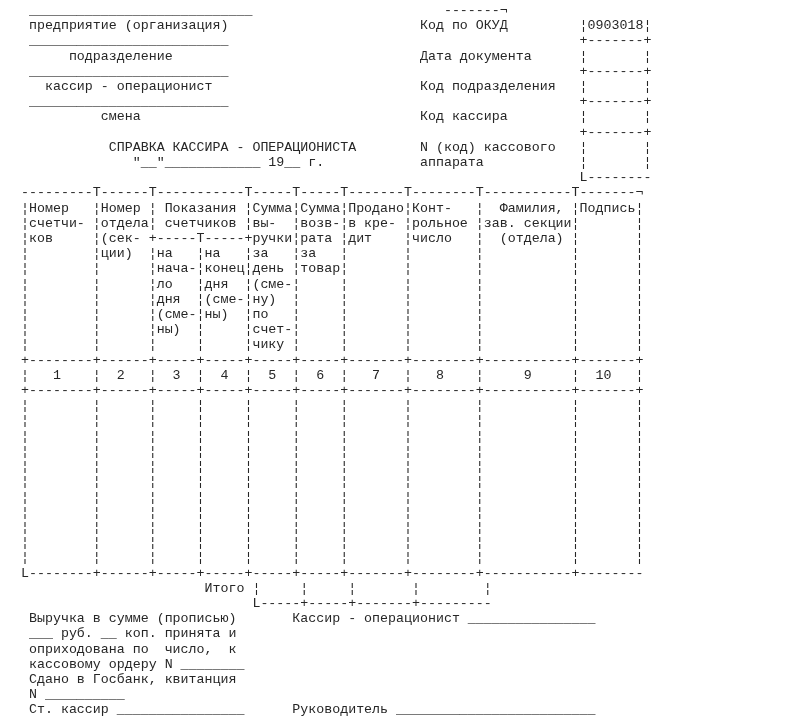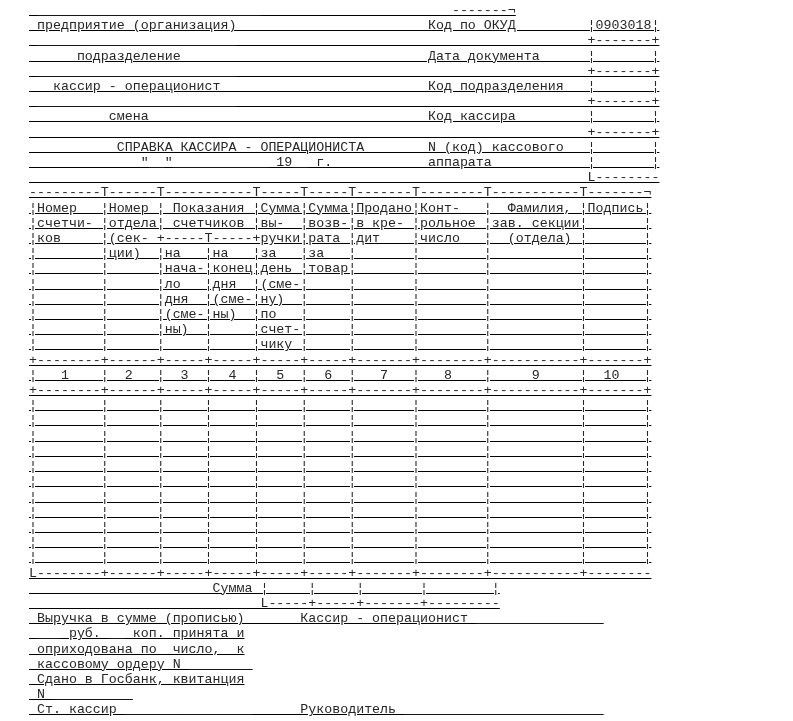--- a/index.html
+++ b/index.html
@@ -6,22 +6,21 @@
     margin: 0;
     padding: 0;
     background: #ffffff;
   }
   body {
     width: 793px;
     height: 721px;
     overflow: hidden;
   }
   .doc {
-    padding: 3px 0 0 29px;
-    text-decoration: underline;
+    padding: 3px 0 0 21px;
   }
   .doc pre {
     margin: 0;
     padding: 0;
     font-family: "Liberation Mono", "DejaVu Sans Mono", monospace;
     font-size: 13.3px;
     line-height: 15.2px;
     color: #262626;
     white-space: pre;
     letter-spacing: 0;
@@ -62,21 +61,21 @@
 ¦        ¦      ¦     ¦     ¦     ¦     ¦       ¦        ¦           ¦       ¦
 ¦        ¦      ¦     ¦     ¦     ¦     ¦       ¦        ¦           ¦       ¦
 ¦        ¦      ¦     ¦     ¦     ¦     ¦       ¦        ¦           ¦       ¦
 ¦        ¦      ¦     ¦     ¦     ¦     ¦       ¦        ¦           ¦       ¦
 ¦        ¦      ¦     ¦     ¦     ¦     ¦       ¦        ¦           ¦       ¦
 ¦        ¦      ¦     ¦     ¦     ¦     ¦       ¦        ¦           ¦       ¦
 ¦        ¦      ¦     ¦     ¦     ¦     ¦       ¦        ¦           ¦       ¦
 ¦        ¦      ¦     ¦     ¦     ¦     ¦       ¦        ¦           ¦       ¦
 ¦        ¦      ¦     ¦     ¦     ¦     ¦       ¦        ¦           ¦       ¦
 L--------+------+-----+-----+-----+-----+-------+--------+-----------+--------</pre>
-  <pre>                       Сумма ¦     ¦     ¦       ¦        ¦
+  <pre>                       Итого ¦     ¦     ¦       ¦        ¦
                              L-----+-----+-------+---------</pre>
   <pre> Выручка в сумме (прописью)       Кассир - операционист ________________
  ___ руб. __ коп. принята и
  оприходована по  число,  к
  кассовому ордеру N ________
  Сдано в Госбанк, квитанция
  N __________
  Ст. кассир ________________      Руководитель _________________________</pre>
 </div>
 

